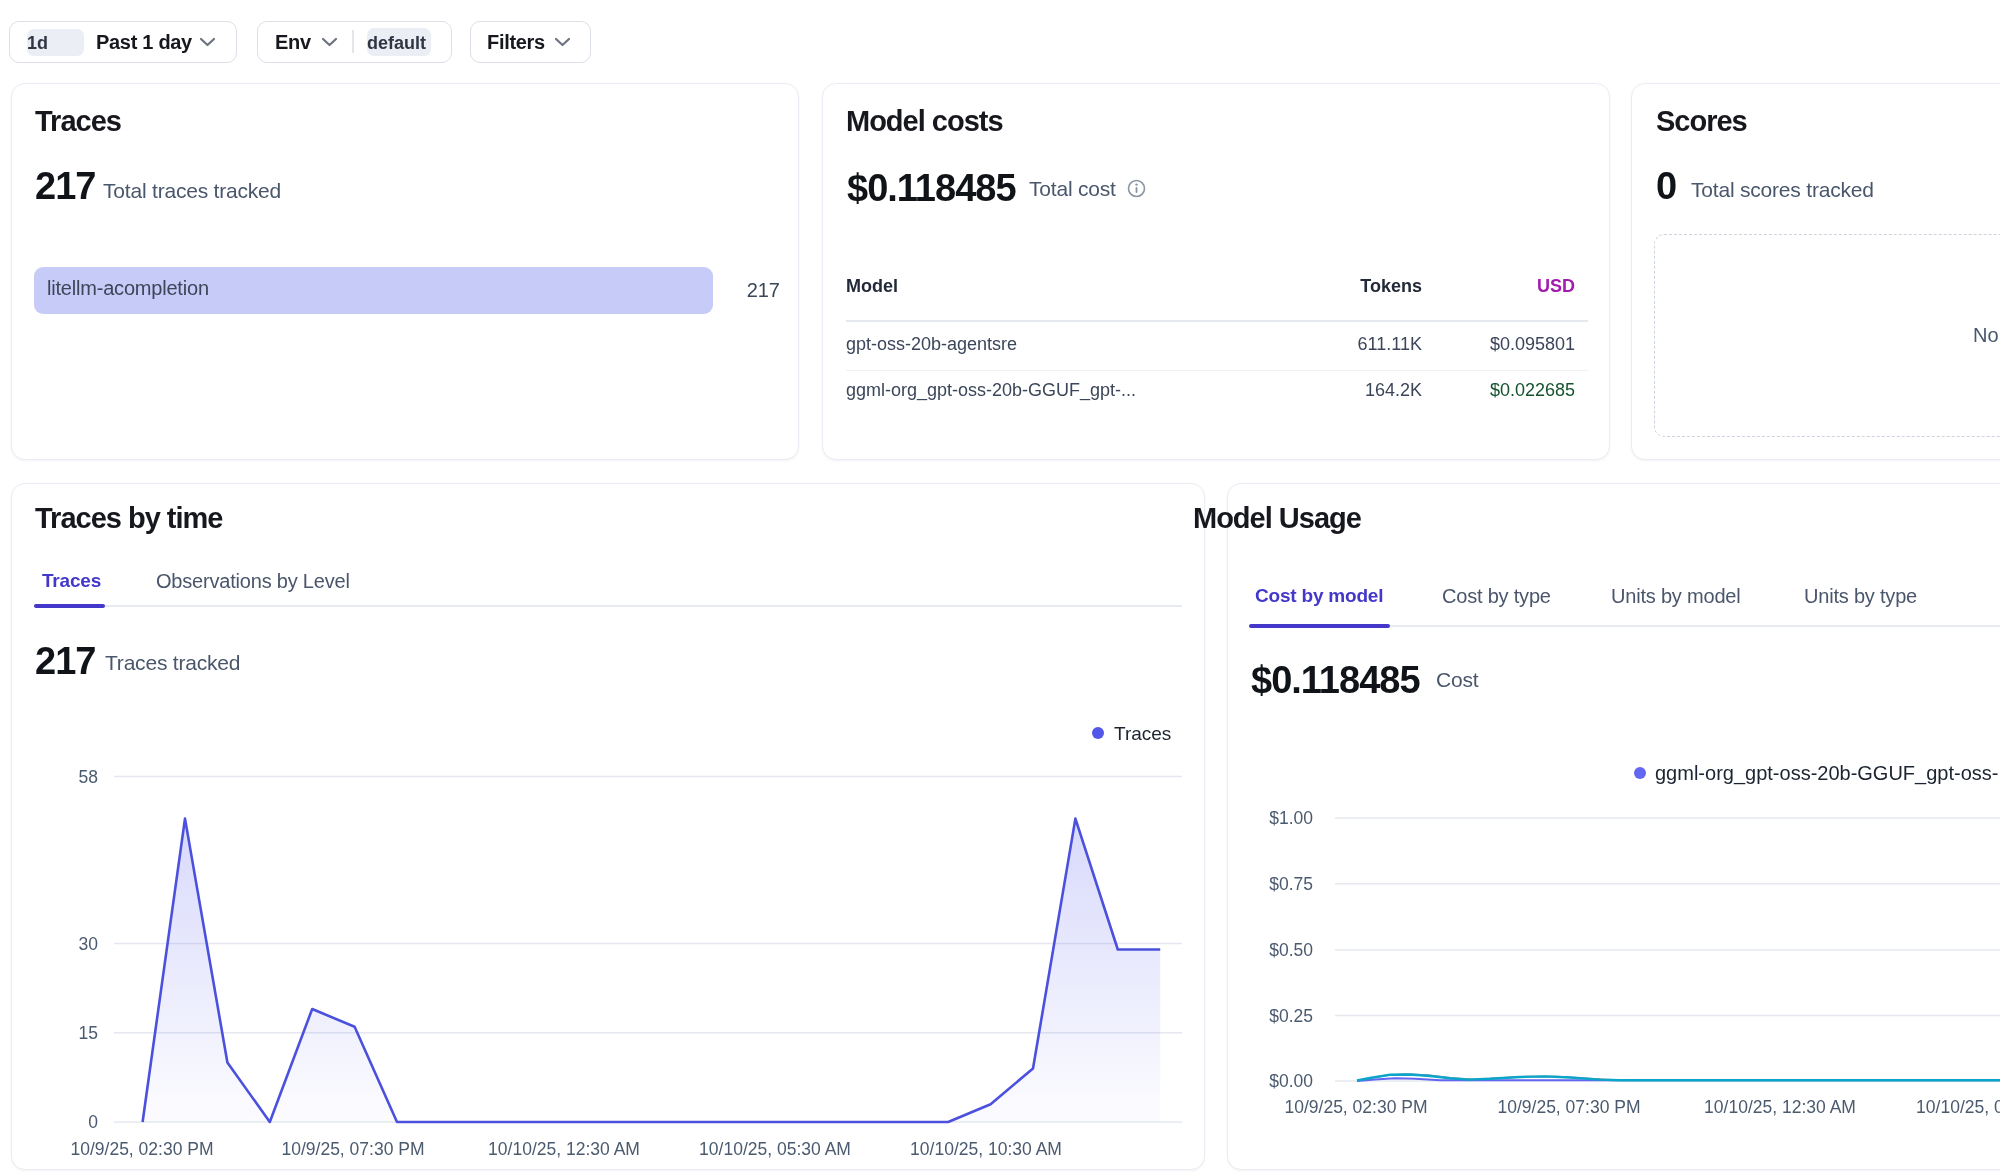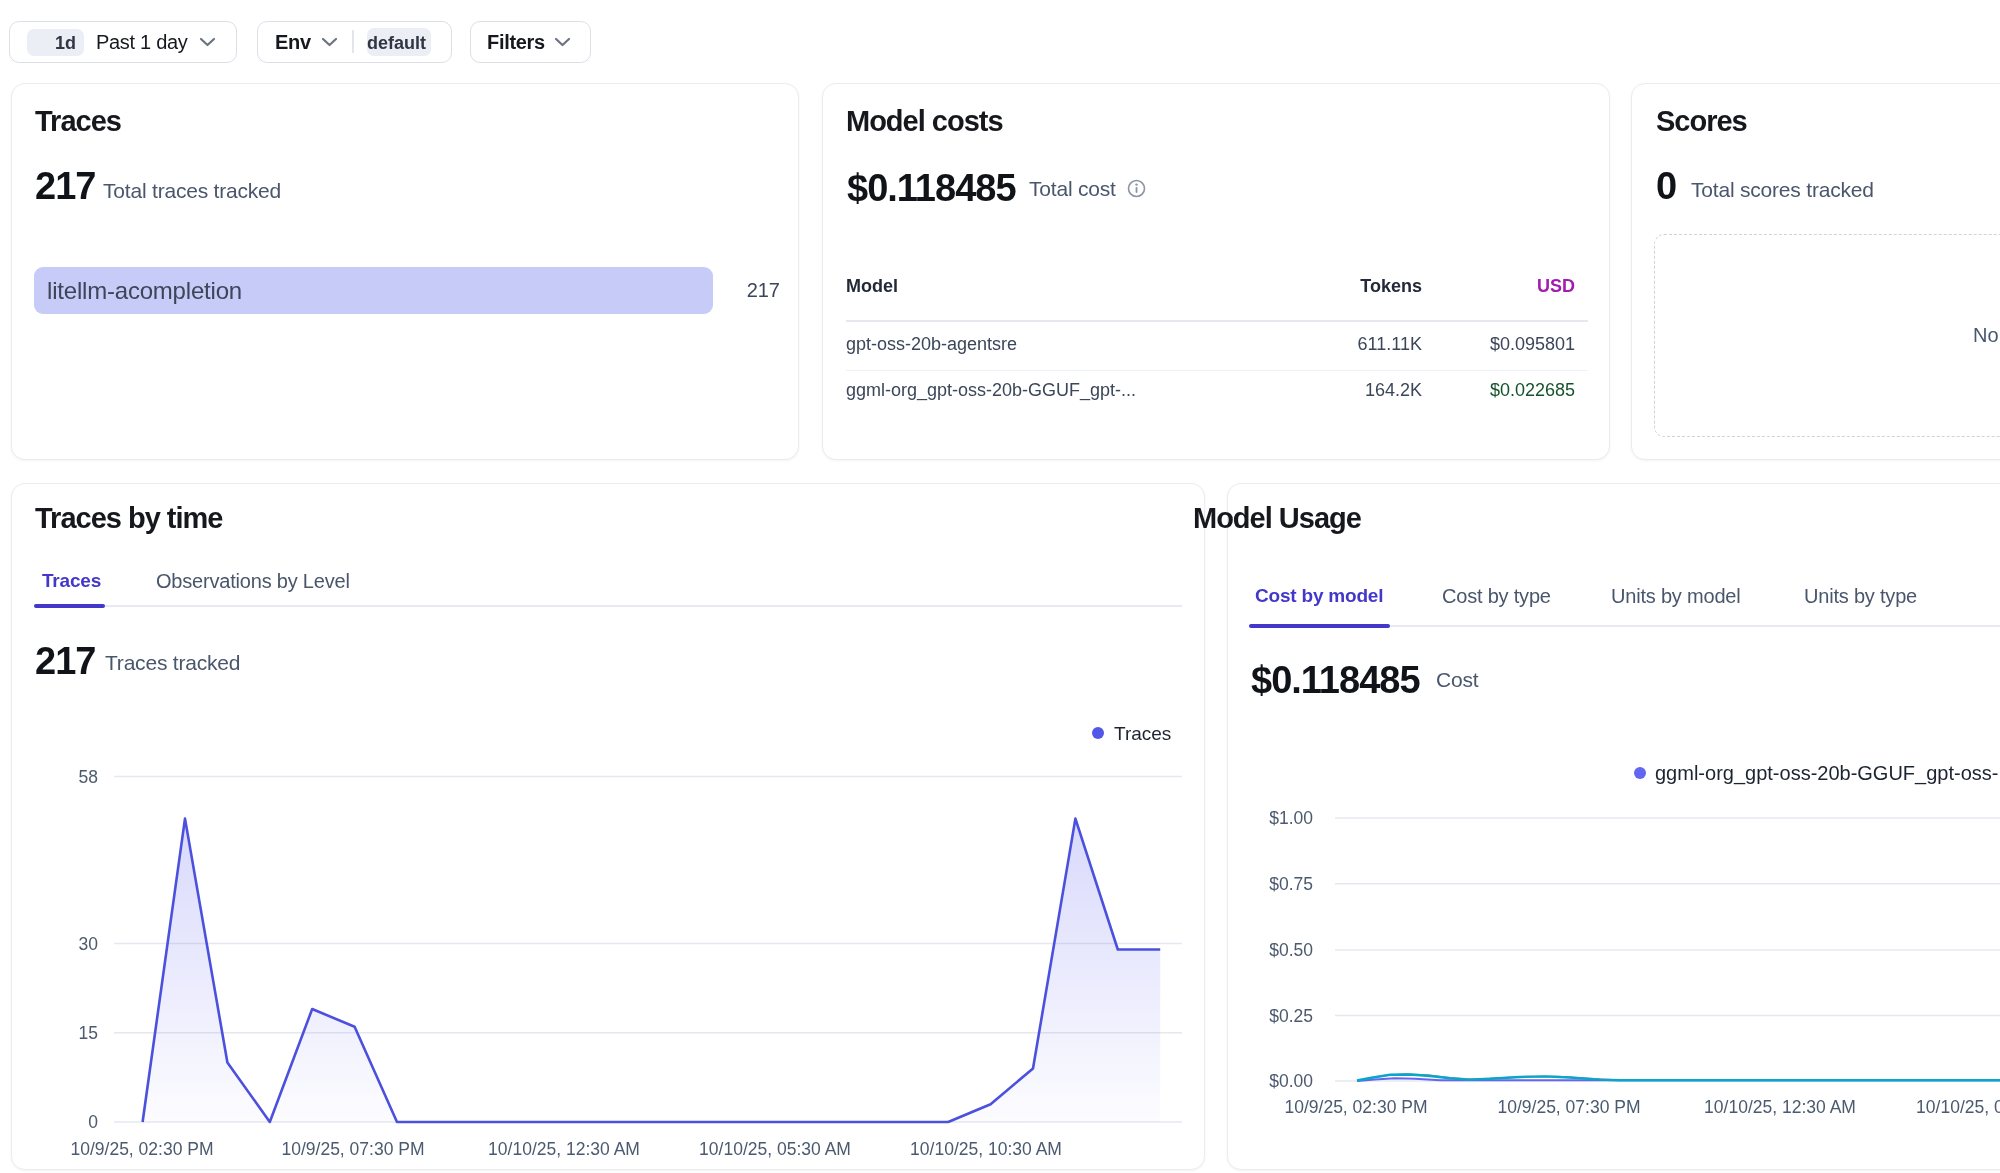--- a/index.html
+++ b/index.html
@@ -14,22 +14,22 @@
   .bignum{font-size:38px;font-weight:bold;letter-spacing:-1px;color:#101318;}
   .sub{font-size:21px;color:#49566b;letter-spacing:-0.2px;}
   .tab-on{font-size:19px;font-weight:bold;color:#4338ca;letter-spacing:-0.2px;}
   .tab-off{font-size:20px;color:#49566b;letter-spacing:-0.2px;}
 </style>
 </head>
 <body>
 
 <div class="pill" style="left:9px;width:228px;"></div>
 <div class="badge" style="left:27px;top:29px;width:57px;height:27px;"></div>
-<div class="abs" style="left:27px;top:33px;width:49px;text-align:right;font-size:18px;font-weight:bold;color:#303743;">1d</div>
-<div class="abs" style="left:96px;top:31px;font-size:20px;font-weight:normal;letter-spacing:-0.3px;color:#16181d;">Past 1 day</div>
+<div class="abs" style="left:27px;top:33px;width:49px;text-align:left;font-size:18px;font-weight:bold;color:#303743;">1d</div>
+<div class="abs" style="left:96px;top:31px;font-size:20px;font-weight:bold;letter-spacing:-0.3px;color:#16181d;">Past 1 day</div>
 <svg class="abs" style="left:199px;top:37px;" width="17" height="10" viewBox="0 0 17 10">
     <path d="M2 2 L8.5 8 L15 2" stroke="#6b7280" stroke-width="2.2" fill="none" stroke-linecap="round" stroke-linejoin="round"></path>
   </svg>
 
 <div class="pill" style="left:257px;width:195px;"></div>
 <div class="abs" style="left:275px;top:31px;font-size:20px;font-weight:bold;letter-spacing:-0.3px;color:#16181d;">Env</div>
 <svg class="abs" style="left:321px;top:37px;" width="17" height="10" viewBox="0 0 17 10">
     <path d="M2 2 L8.5 8 L15 2" stroke="#6b7280" stroke-width="2.2" fill="none" stroke-linecap="round" stroke-linejoin="round"></path>
   </svg>
 <div class="abs" style="left:352px;top:30px;width:1.5px;height:23px;background:#e2e5ea;"></div>
@@ -45,21 +45,21 @@
 <div class="card" style="left:11px;top:83px;width:786px;height:375px;"></div>
 <div class="card" style="left:822px;top:83px;width:786px;height:375px;"></div>
 <div class="card" style="left:1631px;top:83px;width:789px;height:375px;"></div>
 <div class="card" style="left:11px;top:483px;width:1192px;height:685px;"></div>
 <div class="card" style="left:1227px;top:483px;width:1196px;height:685px;"></div>
 
 <div class="abs title" style="left:35px;top:105px;">Traces</div>
 <div class="abs bignum" style="left:35px;top:165px;">217</div>
 <div class="abs sub" style="left:103px;top:179px;">Total traces tracked</div>
 <div class="abs" style="left:34px;top:267px;width:679px;height:47px;background:#c6cbf8;border-radius:9px;"></div>
-<div class="abs" style="left:47px;top:277px;font-size:24px;color:#3b4659;letter-spacing:-0.2px;">litellm-acompletion</div>
+<div class="abs" style="left:47px;top:277px;font-size:20px;color:#3b4659;letter-spacing:-0.2px;">litellm-acompletion</div>
 <div class="abs" style="left:680px;top:279px;width:100px;text-align:right;font-size:20px;color:#3b4659;">217</div>
 
 <div class="abs title" style="left:846px;top:105px;">Model costs</div>
 <div class="abs bignum" style="left:847px;top:167px;">$0.118485</div>
 <div class="abs sub" style="left:1029px;top:177px;">Total cost</div>
 <svg class="abs" style="left:1127px;top:179px;" width="19" height="19" viewBox="0 0 19 19">
   <circle cx="9.5" cy="9.5" r="8" stroke="#8a94a3" stroke-width="1.6" fill="none"></circle>
   <circle cx="9.5" cy="5.6" r="1.2" fill="#8a94a3"></circle>
   <rect x="8.6" y="8" width="1.8" height="6" rx="0.9" fill="#8a94a3"></rect>
 </svg>

